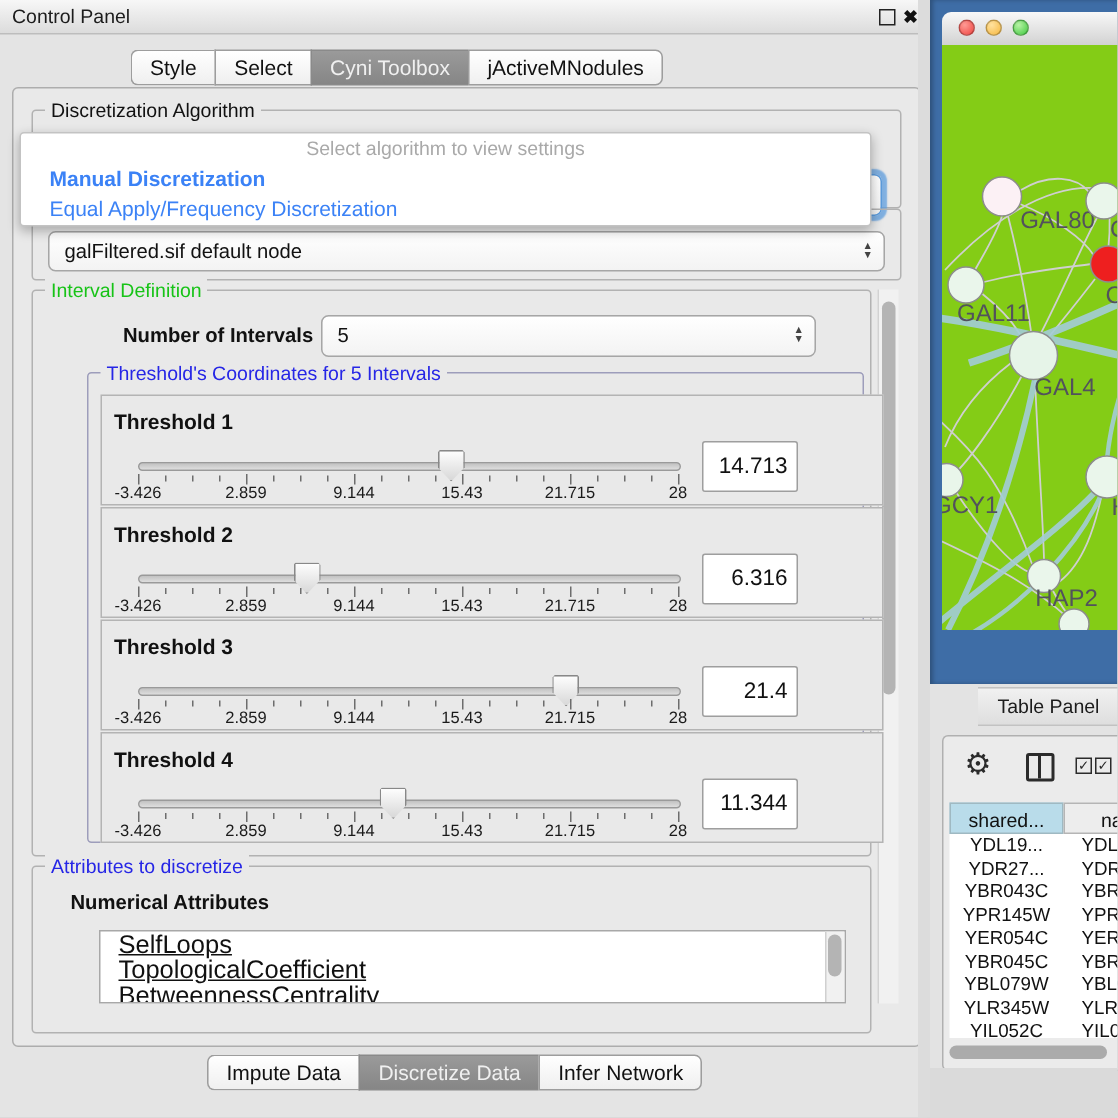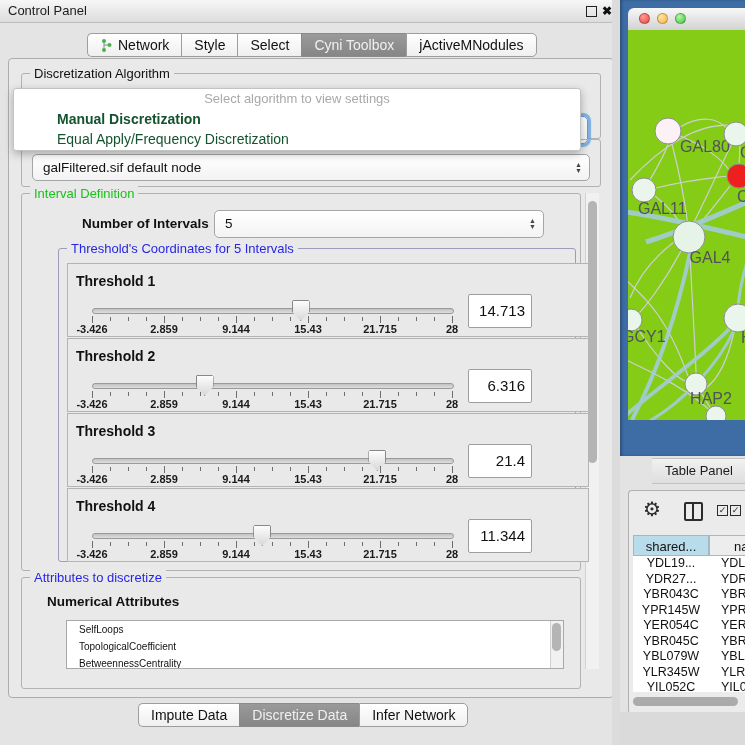--- a/index.html
+++ b/index.html
@@ -33,45 +33,45 @@
          border-radius:5px;}
   .combo .ctext{padding:0 10px;font-size:13.5px;line-height:25px;overflow:hidden;white-space:nowrap;}
   .stepper{position:absolute;right:7px;top:50%;transform:translateY(-50%);display:flex;flex-direction:column;
            align-items:center;color:#444;}
   .stepper span{font-size:7px;line-height:6px;}
   .focusring{box-shadow:0 0 1px 3px rgba(92,156,221,.75);border-color:#5c9cdd;}
   
   #algo-popup{position:absolute;left:4px;top:29px;width:566px;height:61px;background:#ffffff;
               border:1px solid #c3c3c3;border-radius:3px;box-shadow:0 3px 8px rgba(0,0,0,.28);z-index:50;}
   .pop-placeholder{height:20px;line-height:20px;text-align:center;color:#a9a9a9;font-size:13px;}
-  .pop-item{height:20px;line-height:20px;padding-left:3px;font-size:14px;color:#14532d;margin-left:40px;}
+  .pop-item{height:20px;line-height:20px;padding-left:19px;font-size:14px;color:#3b82f6;}
   .pop-item.b{font-weight:bold;}
   
   .vscroll{position:absolute;background:#f1f1f1;border-left:1px solid #d2d2d2;}
   .vthumb{position:absolute;background:#b4b4b4;border-radius:5px;}
   
   #threshold-rows{position:absolute;left:8px;top:14px;width:500px;}
   .th-row{position:relative;width:498px;height:72px;background:#e9e9e9;border:1px solid #b4b4b4;margin-bottom:1px;padding-left:22px;}
   .th-label{position:absolute;left:8px;top:9px;font-size:14px;font-weight:bold;}
   .th-track{position:absolute;left:24px;top:44px;width:360px;height:4px;
             background:linear-gradient(#c2c2c2,#dedede);border:1px solid #9a9a9a;border-radius:3px;}
   .th-thumb{position:absolute;top:36px;width:16px;height:19px;
             background:linear-gradient(#fdfdfd,#d8d8d8);border:1px solid #888;
             clip-path:polygon(8% 0,92% 0,100% 8%,100% 55%,50% 100%,0 55%,0 8%);}
   .tick{position:absolute;width:1px;background:#6d6d6d;}
   .tick.minor{top:53px;height:4px;}
   .tick.major{top:52px;height:7px;}
-  .tick-label{position:absolute;top:59px;transform:translateX(-50%);font-size:11px;font-weight:bold;color:#1a1a1a;}
+  .tick-label{position:absolute;top:59px;transform:translateX(-50%);font-size:11px;font-weight:normal;color:#1a1a1a;}
   .th-value{position:absolute;left:400px;top:30px;width:56px;height:32px;background:#fff;
             border:1px solid #9e9e9e;border-radius:2px;font-size:15px;line-height:32px;
             text-align:right;padding-right:6px;box-sizing:content-box;}
   
   #attr-list{position:absolute;left:44px;top:42px;width:496px;height:47px;background:#fff;
              border:1px solid #a8a8a8;overflow:hidden;}
-  .attr-item{padding-left:12px;font-size:10px;line-height:17px;white-space:nowrap;}
+  .attr-item{padding-left:12px;font-size:17px;line-height:17px;white-space:nowrap;text-decoration:underline;}
   #attr-list .vscroll{right:0;top:0;width:12px;height:47px;border-left:1px solid #d0d0d0;}
   
   #apply-strip{position:absolute;left:0;top:610px;width:100%;height:27px;background:#e7e7e7;
                border-top:1px solid #c6c6c6;z-index:5;border-radius:0 0 4px 4px;}
   #apply-btn{position:absolute;left:50%;top:2px;transform:translateX(-50%);width:66px;height:21px;
              background:linear-gradient(#ffffff,#ececec);border:1px solid #9b9b9b;border-radius:6px;
              font-size:14px;line-height:21px;text-align:center;}
   
   #gapcol{position:absolute;left:612px;top:0;width:8px;height:745px;background:#dcdcdc;}
   #netwin{position:absolute;left:620px;top:0;width:125px;height:456px;background:#3e6da6;
@@ -117,30 +117,20 @@
 <div id="stage">
 
   <div id="cp">
     <div id="cp-titlebar">
       <span id="cp-title">Control Panel</span>
       <span class="float-ic"></span>
       <span class="close-ic">✖</span>
     </div>
 
     <div class="seg" id="top-tabs">
-      <div class="seg-item">
-        <svg class="neticon" viewBox="0 0 13 15">
-          <line x1="4" y1="3" x2="4" y2="12" stroke="#8a8a8a" stroke-width="1"></line>
-          <line x1="4" y1="7" x2="9" y2="7" stroke="#8a8a8a" stroke-width="1"></line>
-          <circle cx="4" cy="3" r="2" fill="#46b24a"></circle>
-            <circle cx="4" cy="12" r="2" fill="#46b24a"></circle>
-            <circle cx="9.5" cy="7" r="2" fill="#46b24a"></circle>
-        </svg>
-        <span>Network</span>
-      </div>
       <div class="seg-item">
           <span>Style</span>
         </div>
       <div class="seg-item">
           <span>Select</span>
         </div>
       <div class="seg-item sel">
           <span>Cyni Toolbox</span>
         </div>
       <div class="seg-item">

